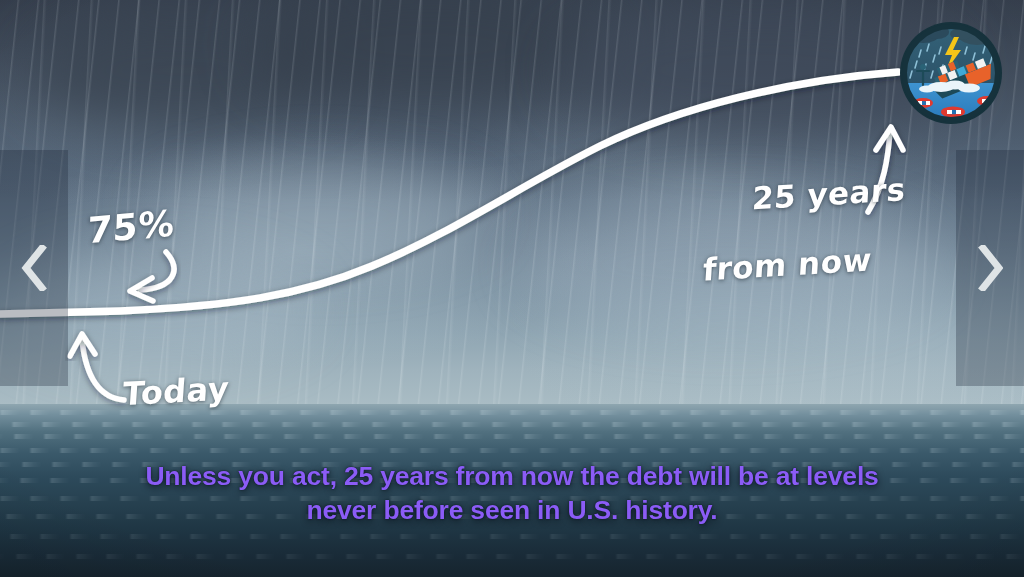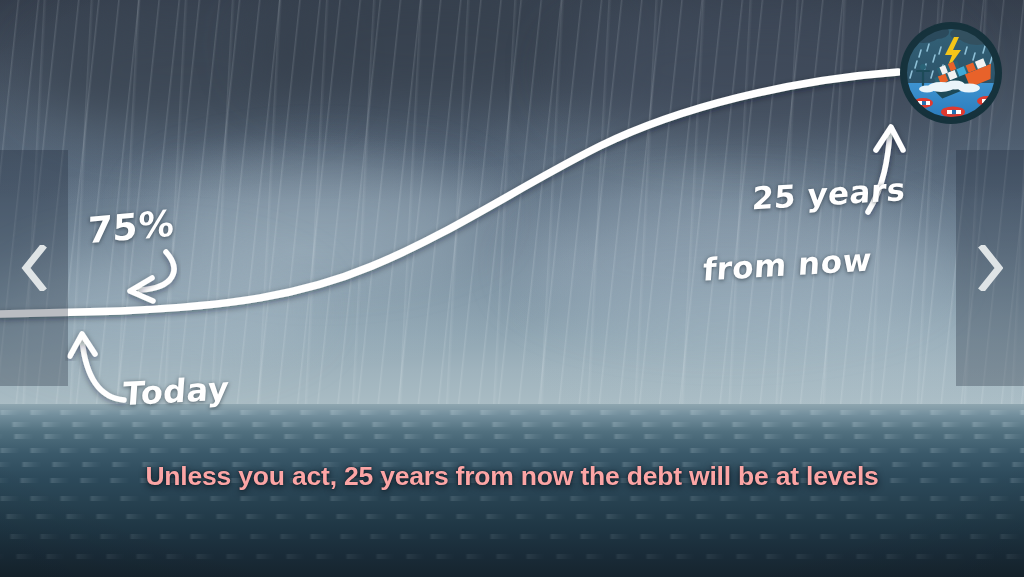--- a/index.html
+++ b/index.html
@@ -97,21 +97,21 @@
 
   
   .badge {
     position:absolute; left:897px; top:19px; width:108px; height:108px;
     border-radius:50%;
   }
 
   
   .caption {
     position:absolute; left:0; top:460px; width:1024px;
-    text-align:center; color:#fca5a5;
+    text-align:center; color:#8b5cf6;
     font-family:"Liberation Sans", sans-serif;
     font-weight:700; font-size:26.5px; line-height:1.27;
     letter-spacing:-0.2px;
     text-shadow:0 2px 7px rgba(6,14,22,0.85), 0 0 2px rgba(6,14,22,0.7);
     padding:0 56px;
   }
   .caption .l2 { display:block; }
 </style>
 </head>
 <body>
@@ -290,15 +290,16 @@
   </div>
 
   <div class="nav-panel right" title="Next slide">
     <svg class="chev" viewBox="0 0 26 46" xmlns="http://www.w3.org/2000/svg">
       <path d="M6,3 L22,23 L6,43" fill="none" stroke="#dfe4e6" stroke-width="7" stroke-linecap="square" stroke-linejoin="miter"></path>
     </svg>
   </div>
 
   <div class="caption">
     <span>Unless you act, 25 years from now the debt will be at levels</span>
+    <span class="l2">never before seen in U.S. history.</span>
   </div>
 
 </div>
 
 </body></html>

